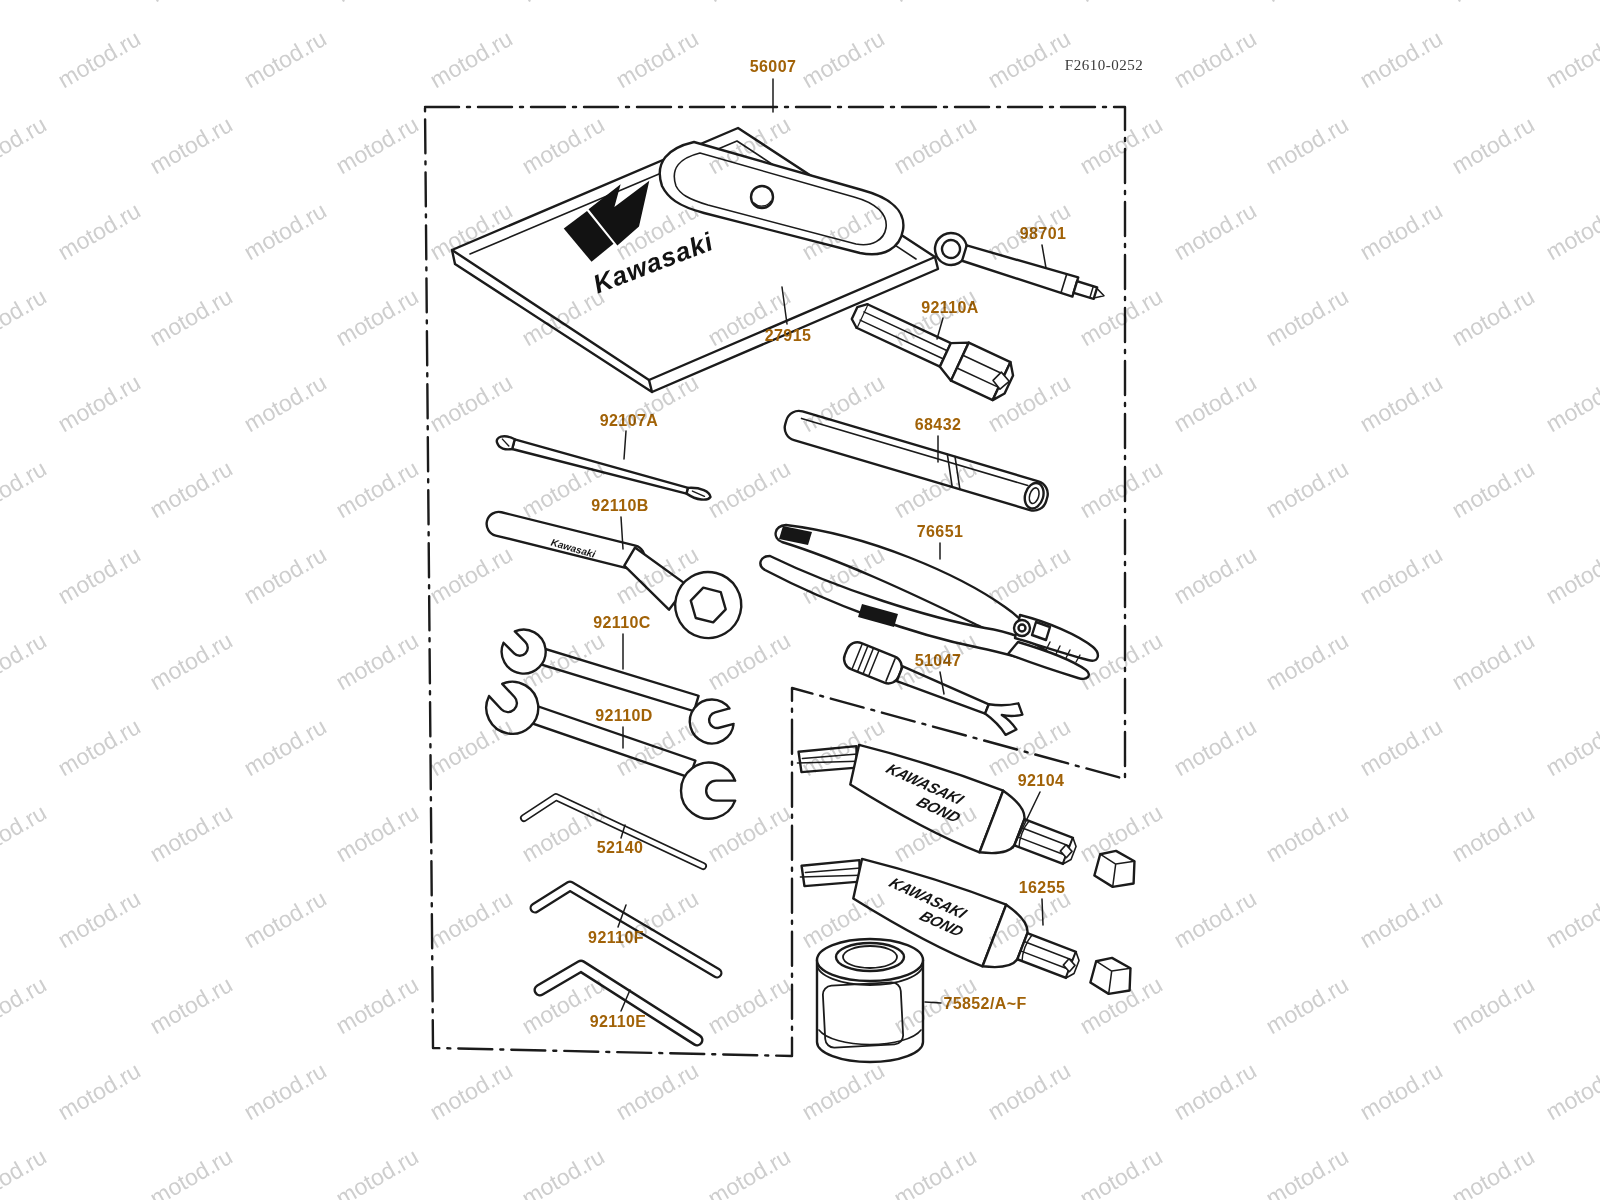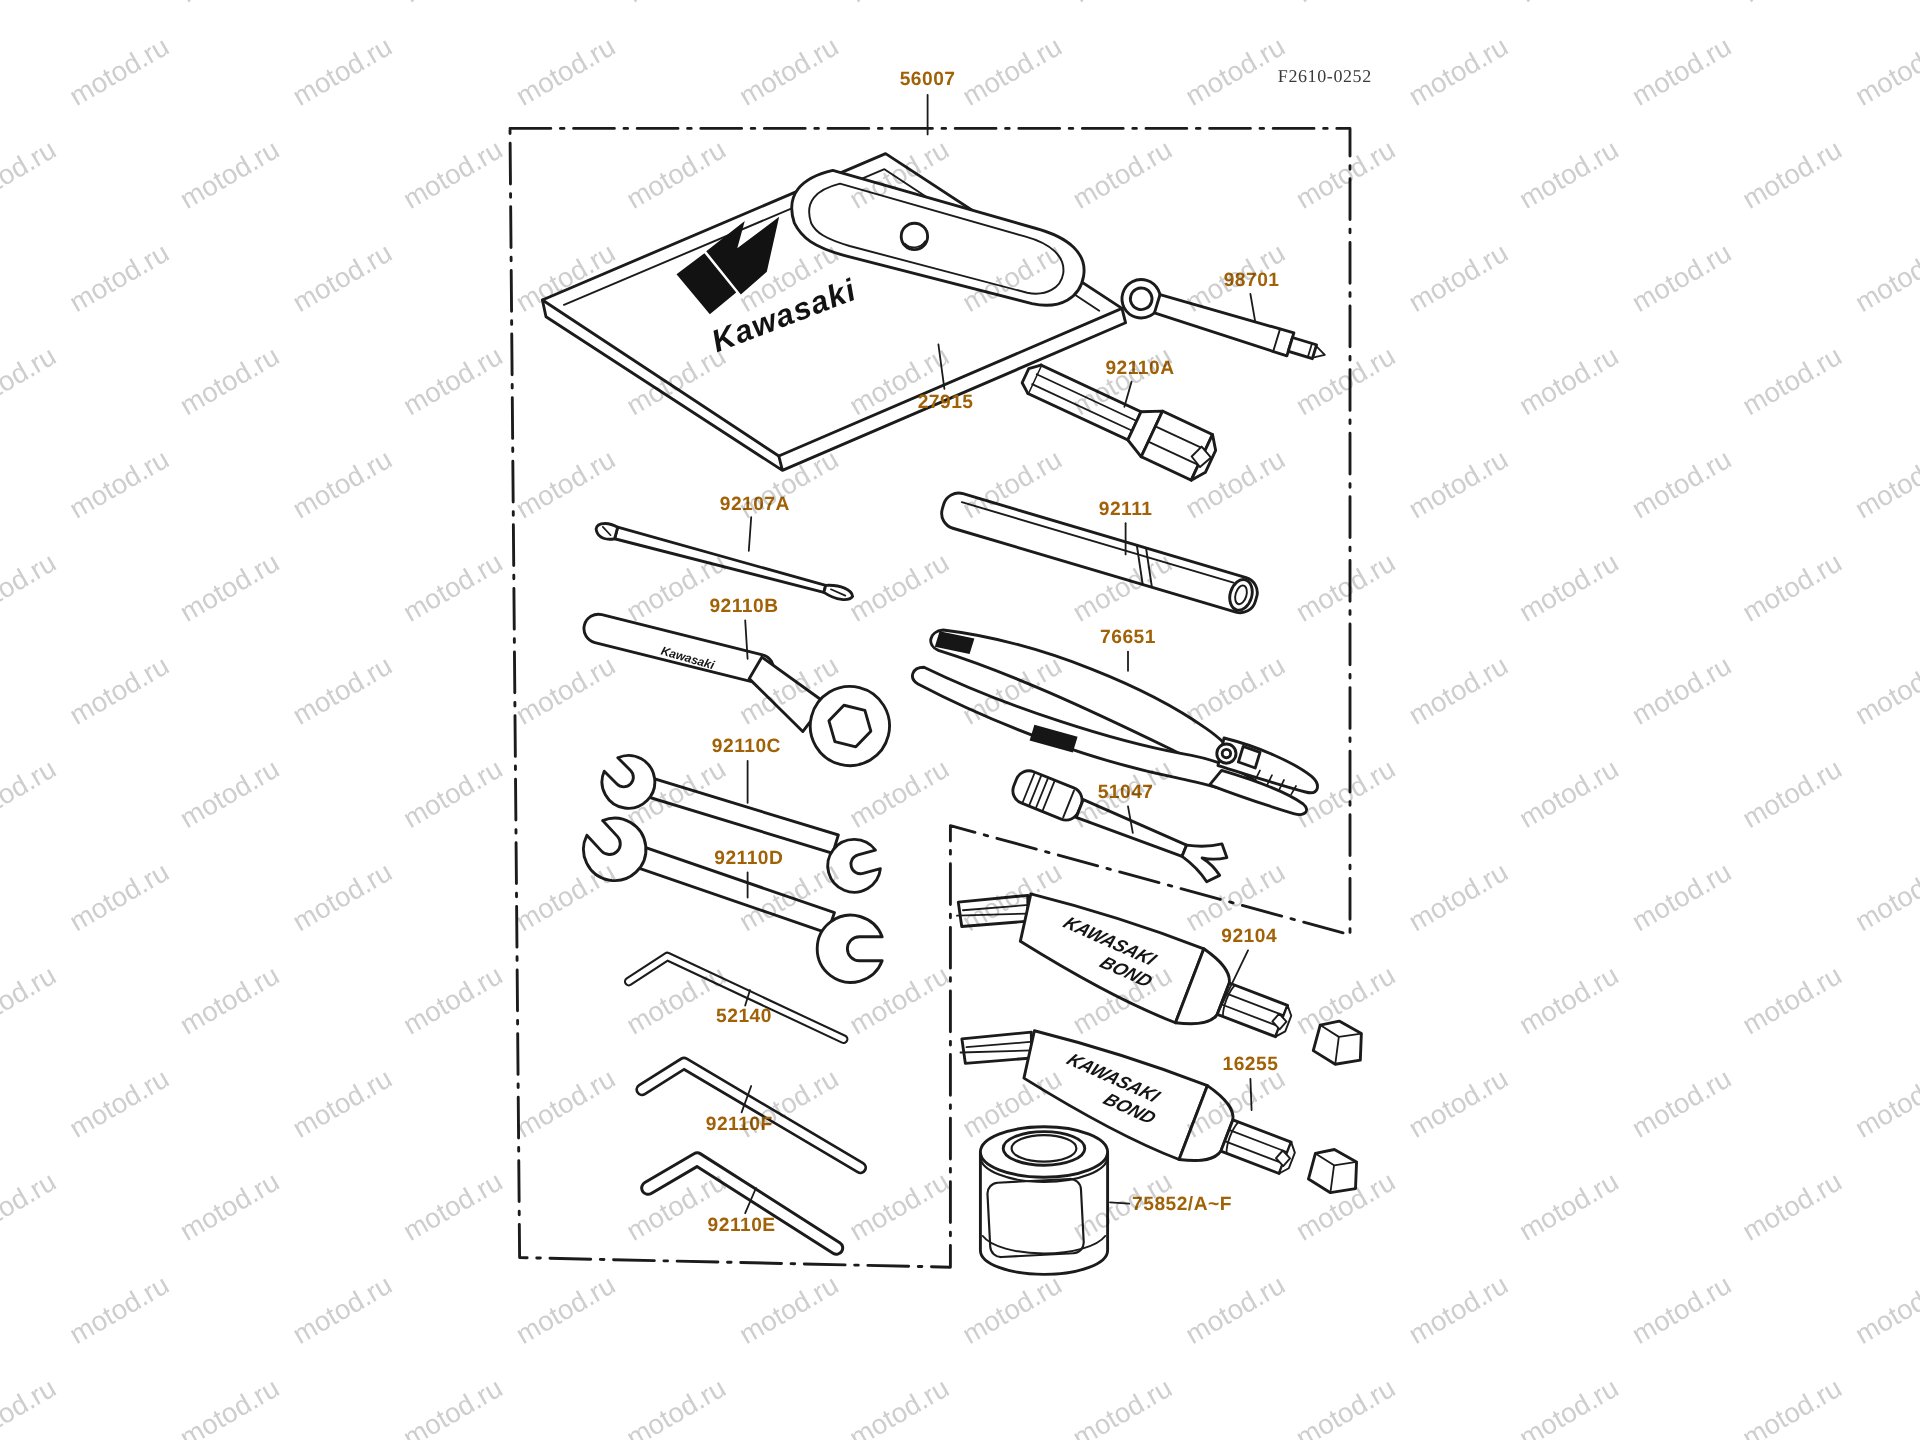--- a/index.html
+++ b/index.html
@@ -212,21 +212,21 @@
       <div class="part-label" style="left: 788px; top: 336px;">27915</div>
       <div class="part-label" style="left: 1043px; top: 234px;">98701</div>
       <div class="part-label" style="left: 950px; top: 308px;">92110A</div>
       <div class="part-label" style="left: 629px; top: 421px;">92107A</div>
       <div class="part-label" style="left: 620px; top: 506px;">92110B</div>
       <div class="part-label" style="left: 622px; top: 623px;">92110C</div>
       <div class="part-label" style="left: 624px; top: 716px;">92110D</div>
       <div class="part-label" style="left: 620px; top: 848px;">52140</div>
       <div class="part-label" style="left: 616px; top: 938px;">92110F</div>
       <div class="part-label" style="left: 618px; top: 1022px;">92110E</div>
-      <div class="part-label" style="left: 938px; top: 425px;">92111</div>
+      <div class="part-label" style="left: 938px; top: 425px;">68432</div>
       <div class="part-label" style="left: 940px; top: 532px;">76651</div>
       <div class="part-label" style="left: 938px; top: 661px;">51047</div>
       <div class="part-label" style="left: 1041px; top: 781px;">92104</div>
       <div class="part-label" style="left: 1042px; top: 888px;">16255</div>
       <div class="part-label" style="left: 985px; top: 1004px;">75852/A~F</div>
     </div>
 
   <div class="figcode">F2610-0252</div>
 
   <div class="wm-layer">

